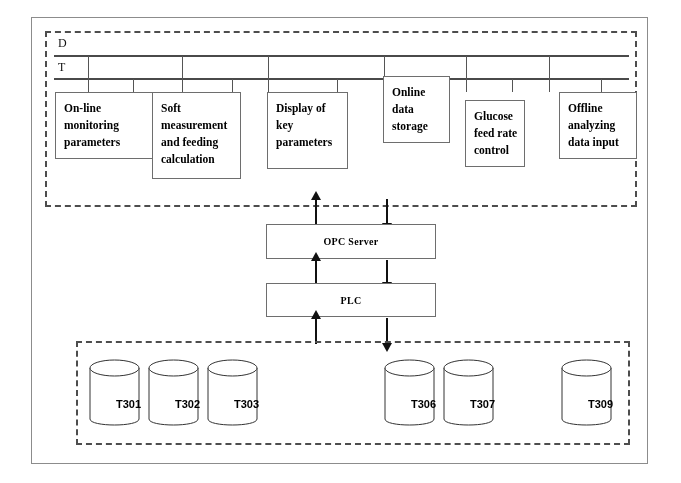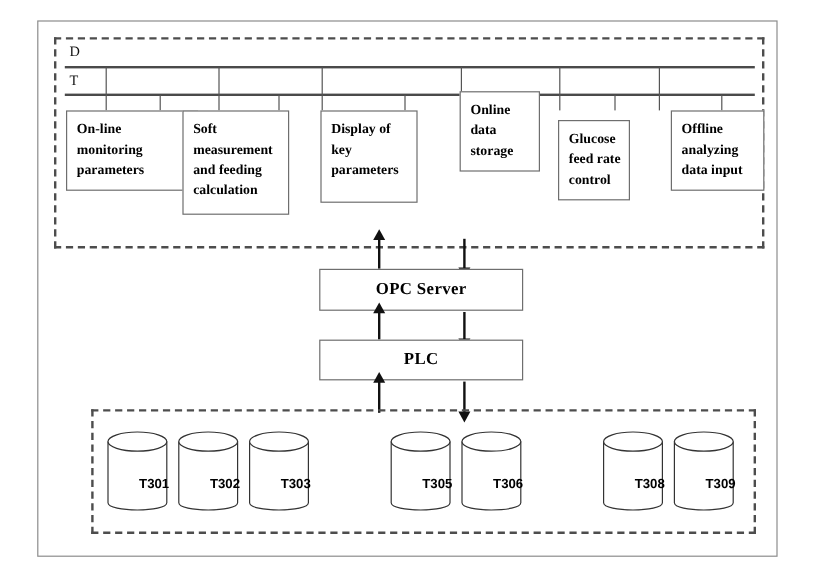--- a/index.html
+++ b/index.html
@@ -57,21 +57,21 @@
   }
 
   
   .node-box{
     position:absolute;
     border:1px solid #6e6e6e;
     background:#ffffff;
     box-sizing:border-box;
     display:flex;align-items:center;justify-content:center;
     font-family:"Liberation Serif", serif;
-    font-weight:bold;font-size:14px;color:#000;
+    font-weight:bold;font-size:10px;color:#000;
     letter-spacing:0.3px;
   }
   #opc-server-box{left:266px;top:224px;width:170px;height:35px;}
   #plc-box{left:266px;top:283px;width:170px;height:34px;}
 
   
   .arrow{position:absolute;width:2px;background:#111;}
   .arrow::after{
     content:"";position:absolute;left:-4px;width:0;height:0;
     border-left:5px solid transparent;border-right:5px solid transparent;
@@ -182,44 +182,37 @@
 
   <div class="tank" style="left:206px;">
     <svg width="53" height="75" viewBox="0 0 53 75" aria-hidden="true">
       <path d="M2,11 L2,62 C2,70 51,70 51,62 L51,11" fill="#ffffff" stroke="#333" stroke-width="1"></path>
       <ellipse cx="26.5" cy="11" rx="24.5" ry="8" fill="#ffffff" stroke="#333" stroke-width="1"></ellipse>
     </svg>
     <div class="tank-label">T303</div>
   </div>
 
 
-  <div class="tank" style="left:324px;">
-    <svg width="53" height="75" viewBox="0 0 53 75" aria-hidden="true">
-      <path d="M2,11 L2,62 C2,70 51,70 51,62 L51,11" fill="#ffffff" stroke="#333" stroke-width="1"></path>
-      <ellipse cx="26.5" cy="11" rx="24.5" ry="8" fill="#ffffff" stroke="#333" stroke-width="1"></ellipse>
-    </svg>
-    <div class="tank-label">T305</div>
-  </div>
 
   <div class="tank" style="left:383px;">
     <svg width="53" height="75" viewBox="0 0 53 75" aria-hidden="true">
       <path d="M2,11 L2,62 C2,70 51,70 51,62 L51,11" fill="#ffffff" stroke="#333" stroke-width="1"></path>
       <ellipse cx="26.5" cy="11" rx="24.5" ry="8" fill="#ffffff" stroke="#333" stroke-width="1"></ellipse>
     </svg>
     <div class="tank-label">T306</div>
   </div>
 
-
-  <div class="tank" style="left:501px;">
-    <svg width="53" height="75" viewBox="0 0 53 75" aria-hidden="true">
-      <path d="M2,11 L2,62 C2,70 51,70 51,62 L51,11" fill="#ffffff" stroke="#333" stroke-width="1"></path>
-      <ellipse cx="26.5" cy="11" rx="24.5" ry="8" fill="#ffffff" stroke="#333" stroke-width="1"></ellipse>
-    </svg>
-    <div class="tank-label">T308</div>
-  </div>
+  <div class="tank" style="left:442px;">
+    <svg width="53" height="75" viewBox="0 0 53 75" aria-hidden="true">
+      <path d="M2,11 L2,62 C2,70 51,70 51,62 L51,11" fill="#ffffff" stroke="#333" stroke-width="1"></path>
+      <ellipse cx="26.5" cy="11" rx="24.5" ry="8" fill="#ffffff" stroke="#333" stroke-width="1"></ellipse>
+    </svg>
+    <div class="tank-label">T307</div>
+  </div>
+
 
   <div class="tank" style="left:560px;">
     <svg width="53" height="75" viewBox="0 0 53 75" aria-hidden="true">
       <path d="M2,11 L2,62 C2,70 51,70 51,62 L51,11" fill="#ffffff" stroke="#333" stroke-width="1"></path>
       <ellipse cx="26.5" cy="11" rx="24.5" ry="8" fill="#ffffff" stroke="#333" stroke-width="1"></ellipse>
     </svg>
     <div class="tank-label">T309</div>
   </div>
 
 </div>

